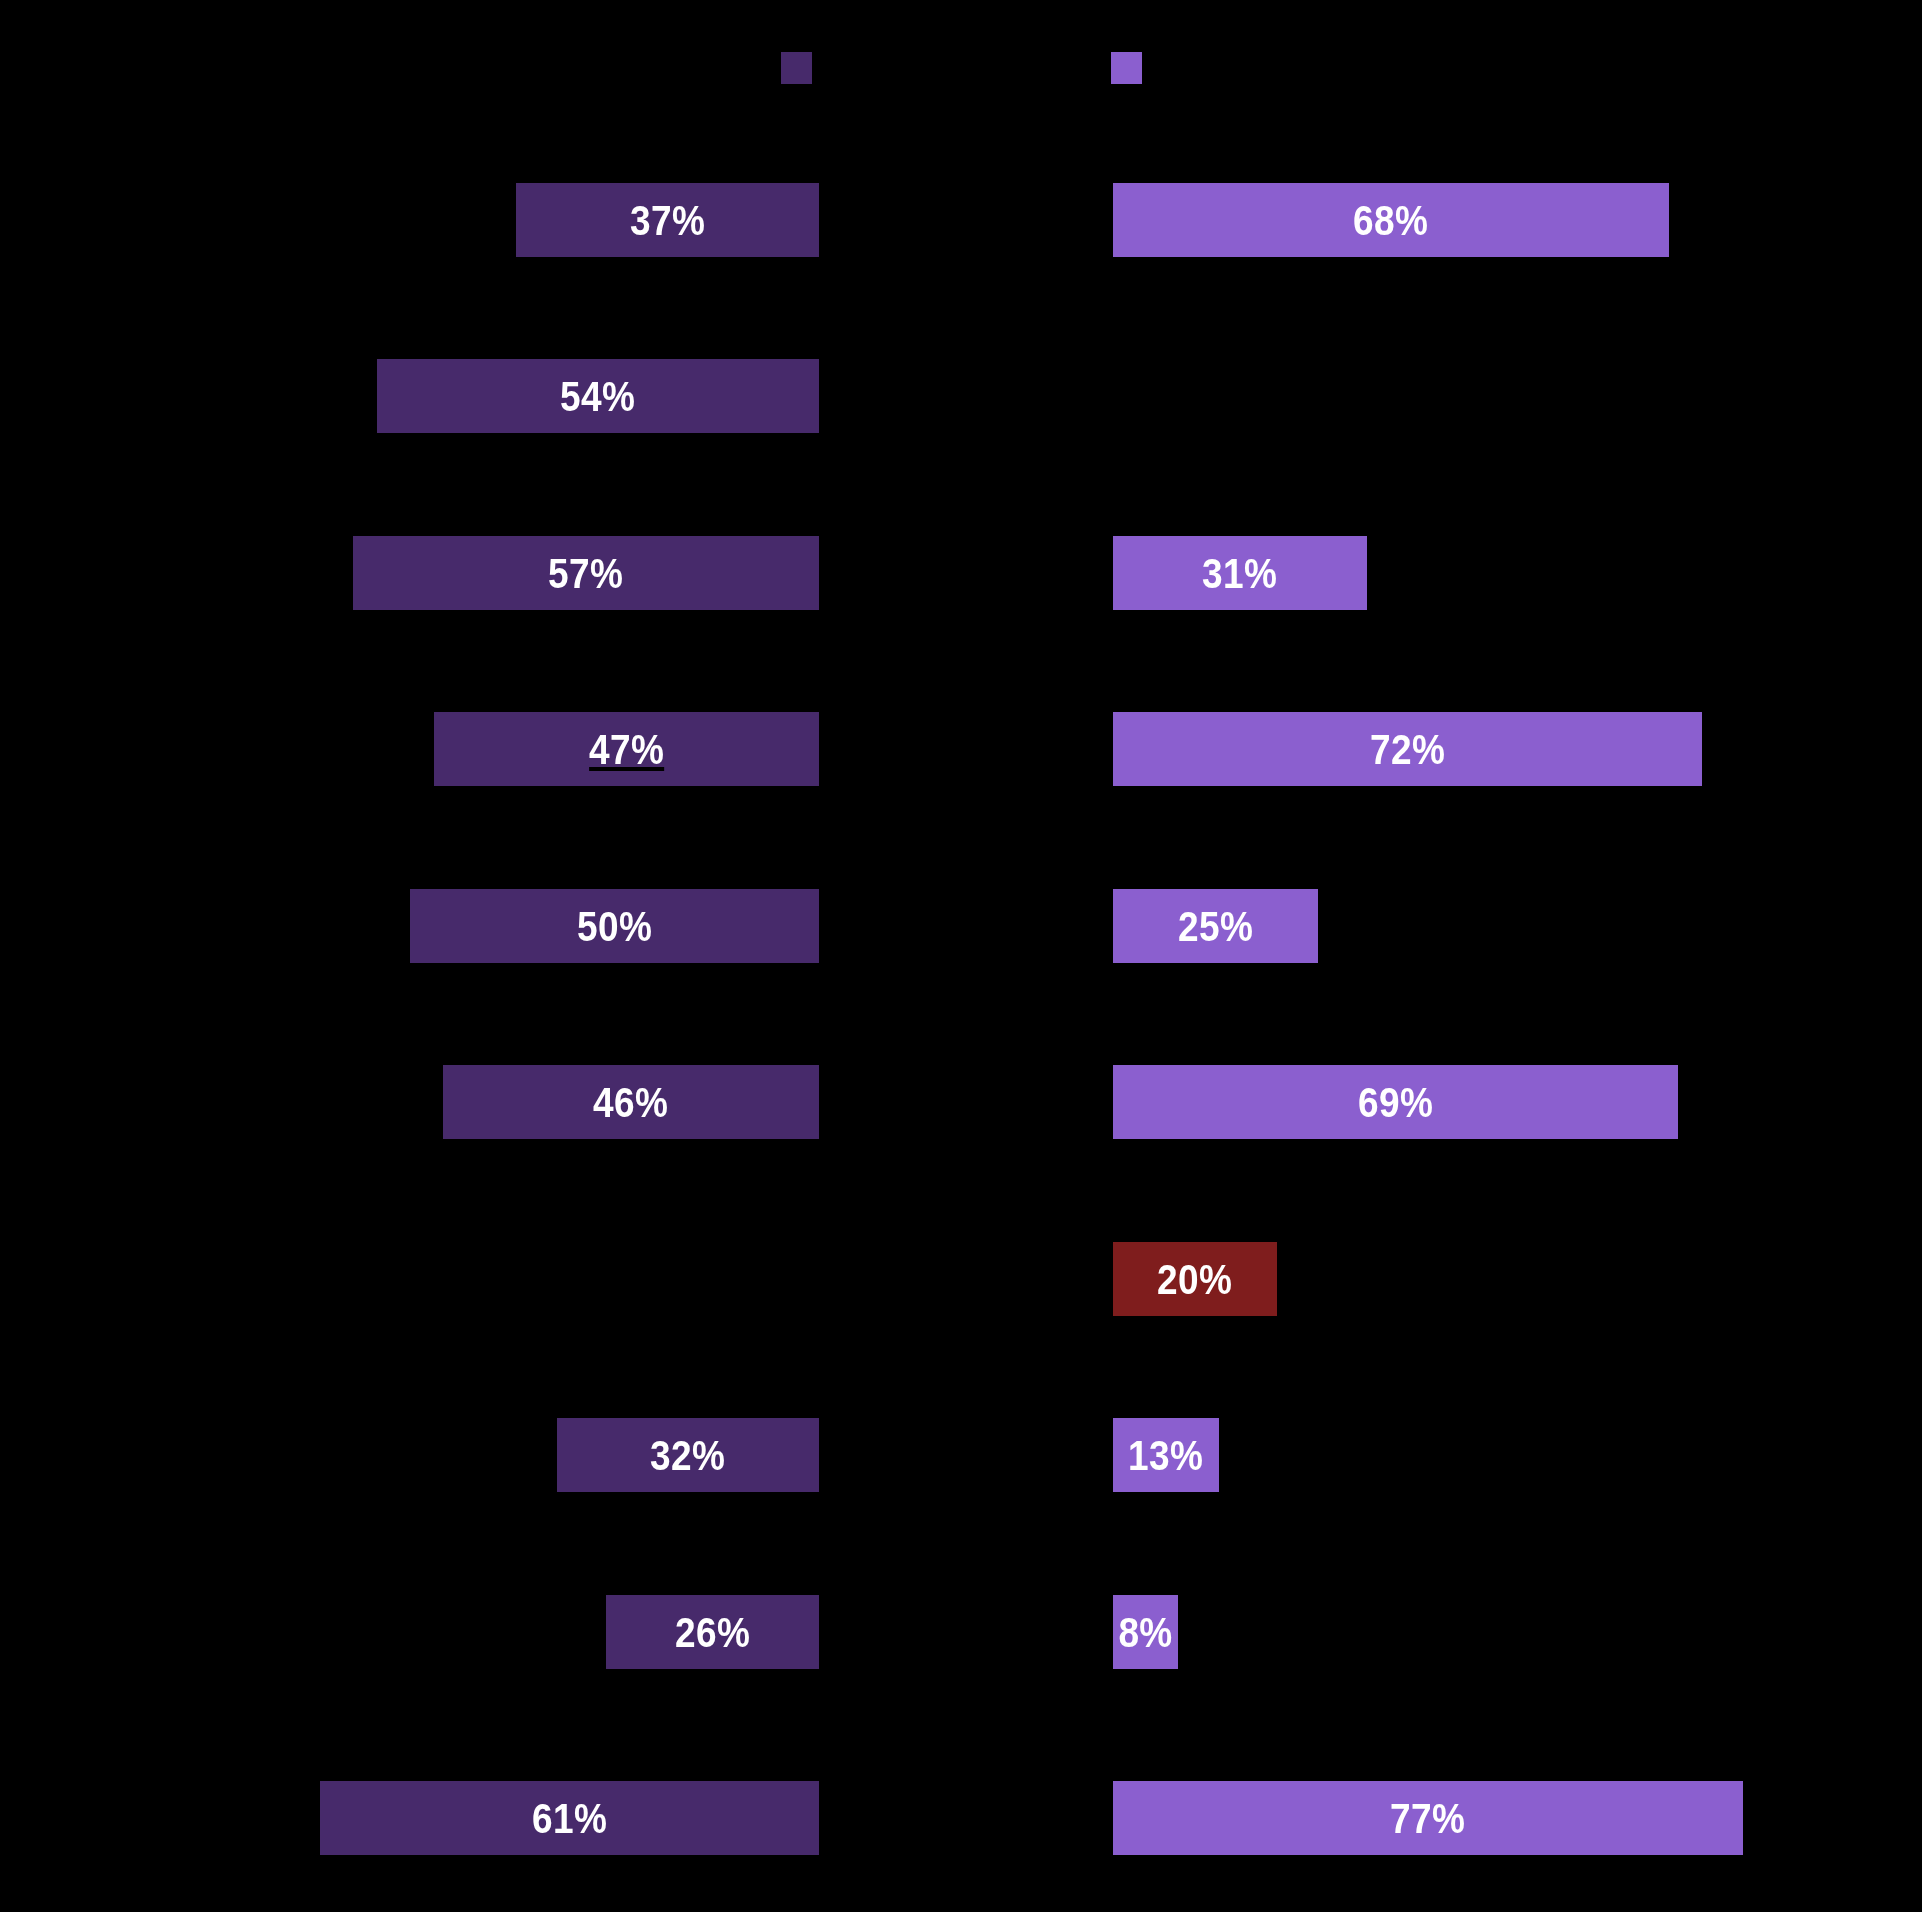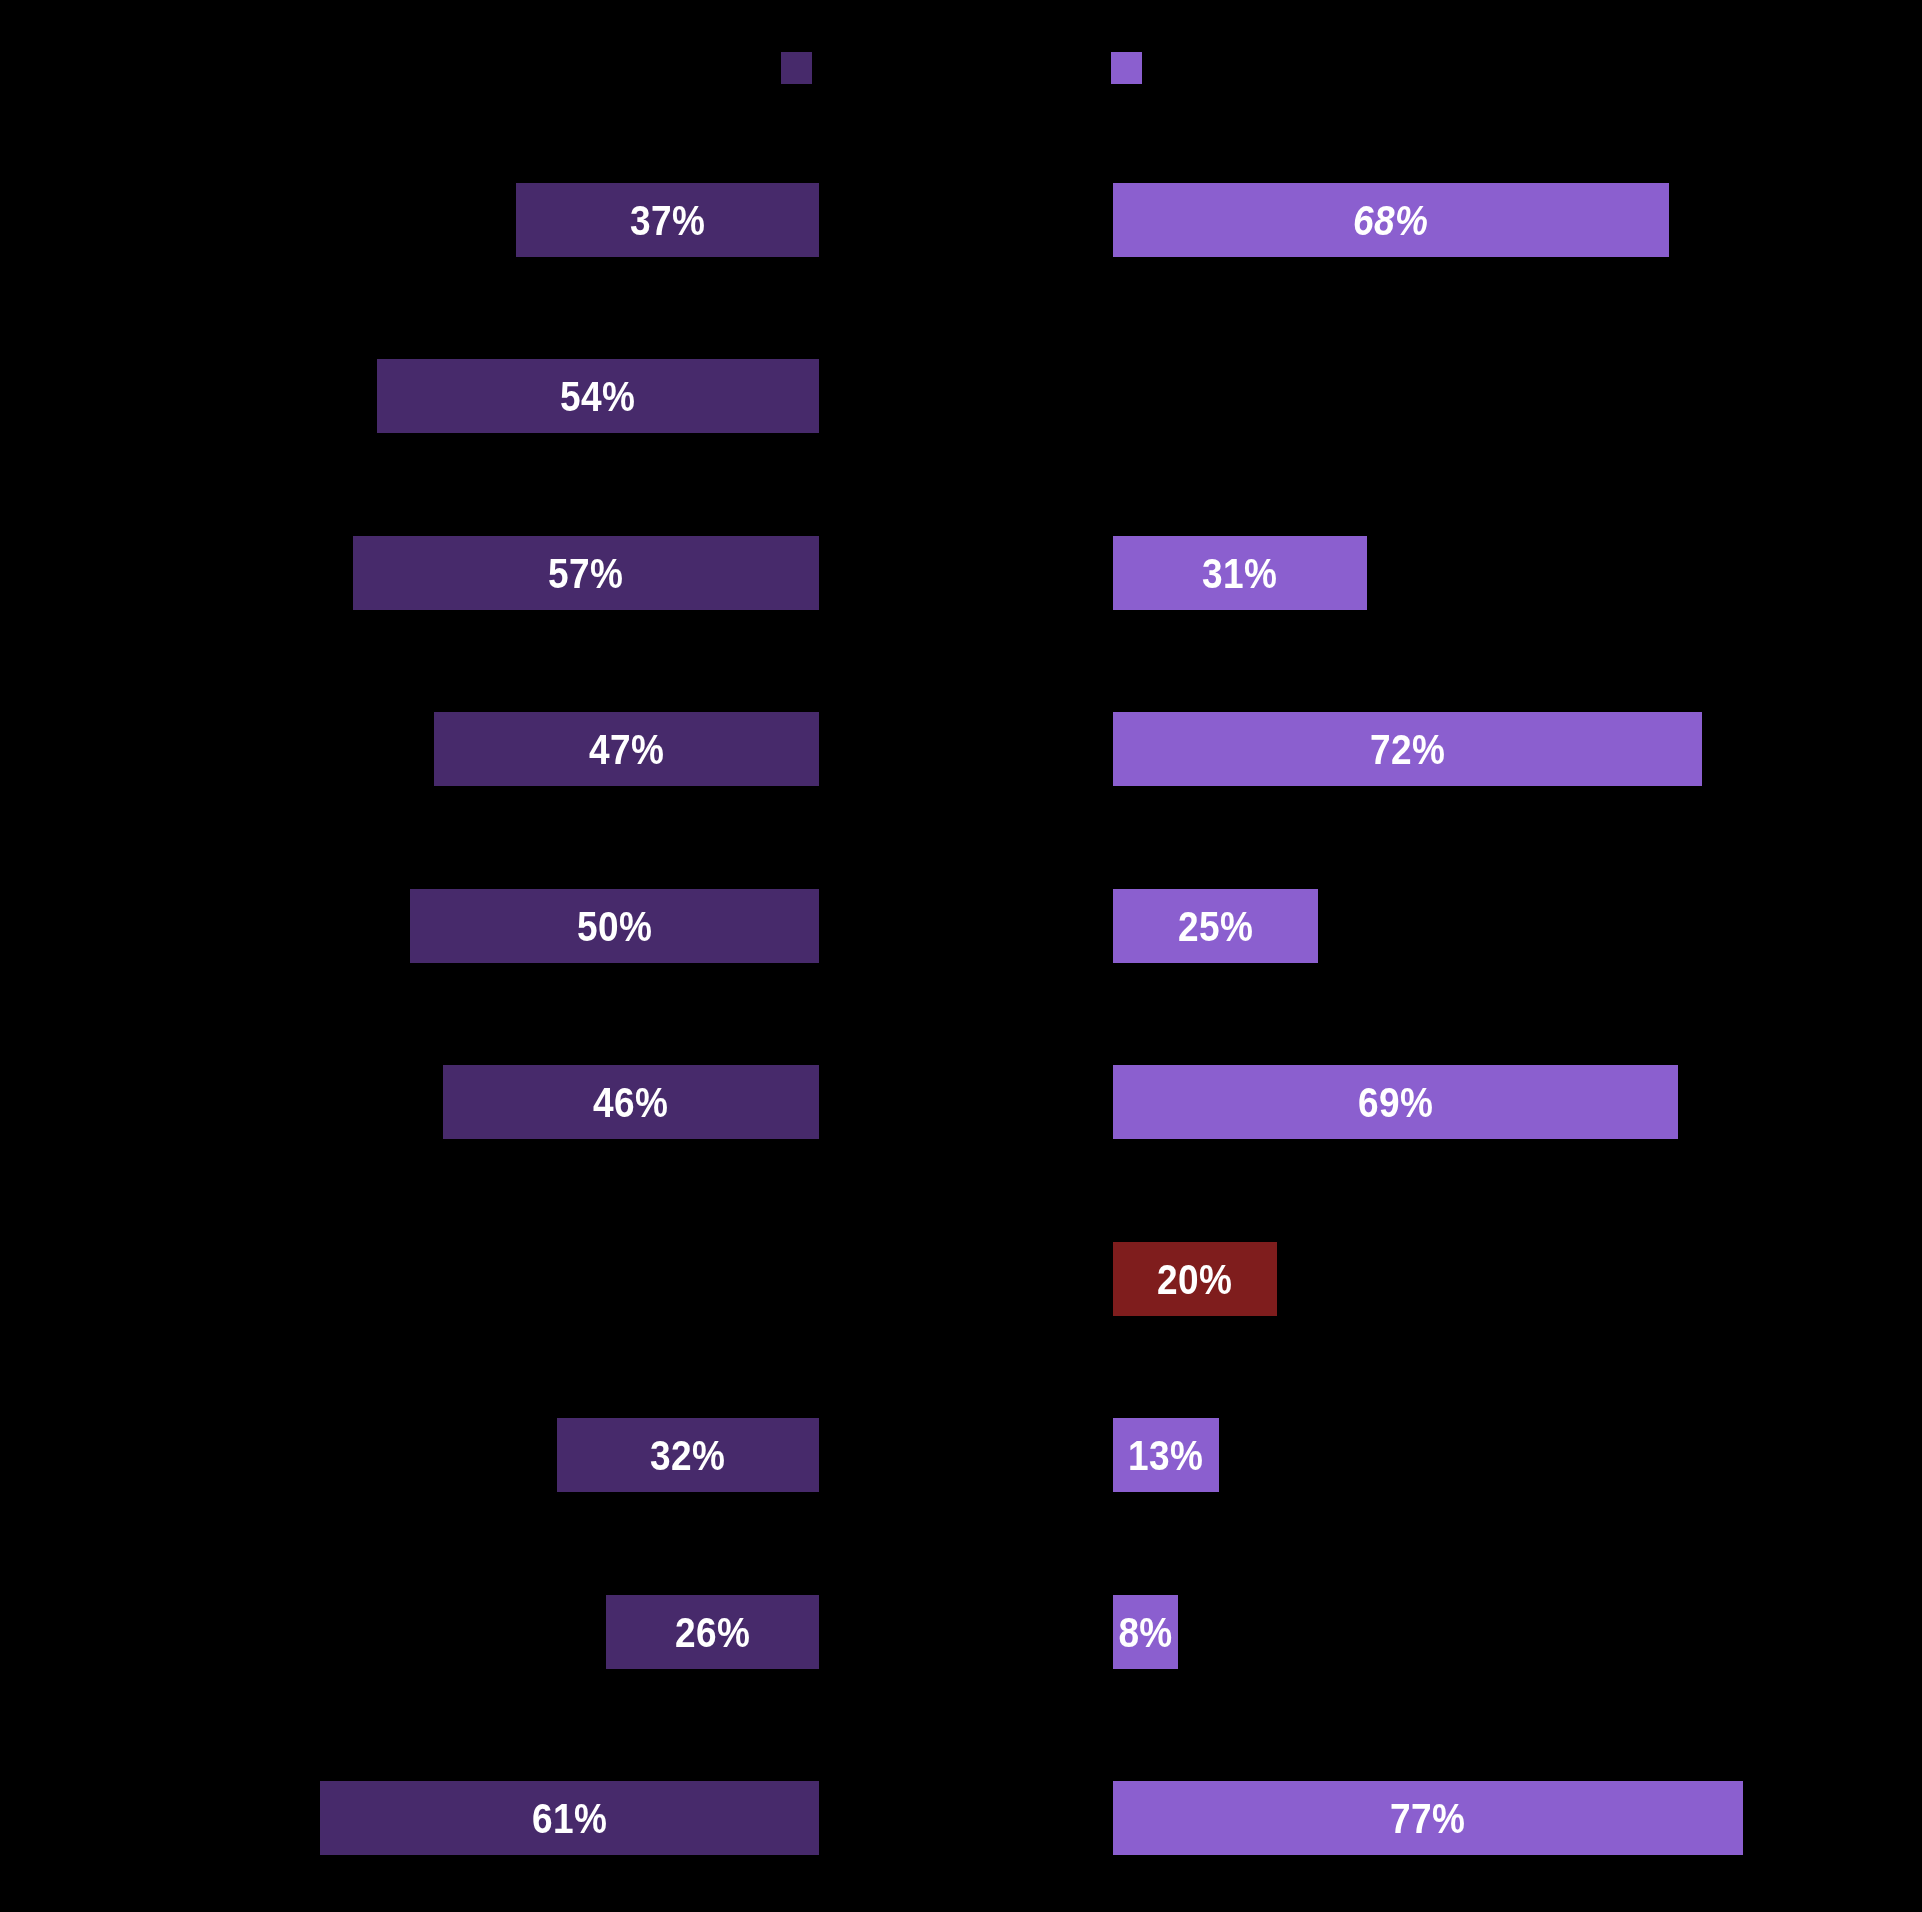--- a/index.html
+++ b/index.html
@@ -115,42 +115,42 @@
       <span class="legend-swatch" style="background: rgb(139, 95, 207);"></span>
       <span class="legend-label"></span>
     </div>
   </div>
 
   <div class="plot" id="plot-area">
       <div class="row" style="top: 183px;">
         <div class="bar bar-left" style="background: rgb(71, 42, 107); width: 303px; left: 516px;">
           <span class="bar-value">37%</span>
         </div>
-        <div class="bar bar-right" style="background: rgb(139, 95, 207); width: 556px; left: 1113px; font-style: italic;">
+        <div class="bar bar-right" style="background: rgb(139, 95, 207); width: 556px; left: 1113px;">
           <span class="bar-value">68%</span>
         </div>
         <div class="cat-label" style="left: 0px; width: 289px;"></div>
       </div>
       <div class="row" style="top: 359px;">
         <div class="bar bar-left" style="background: rgb(71, 42, 107); width: 442px; left: 377px;">
           <span class="bar-value">54%</span>
         </div>
         <div class="cat-label" style="left: 0px; width: 289px;"></div>
       </div>
       <div class="row" style="top: 536px; padding-left: 31px;">
         <div class="bar bar-left" style="background: rgb(71, 42, 107); width: 466px; left: 353px;">
           <span class="bar-value">57%</span>
         </div>
         <div class="bar bar-right" style="background: rgb(139, 95, 207); width: 254px; left: 1113px;">
           <span class="bar-value">31%</span>
         </div>
         <div class="cat-label" style="left: 0px; width: 289px;"></div>
       </div>
       <div class="row" style="top: 712px;">
-        <div class="bar bar-left" style="background: rgb(71, 42, 107); width: 385px; left: 434px;">
+        <div class="bar bar-left" style="background: rgb(71, 42, 107); width: 385px; left: 434px; text-decoration: underline;">
           <span class="bar-value">47%</span>
         </div>
         <div class="bar bar-right" style="background: rgb(139, 95, 207); width: 589px; left: 1113px;">
           <span class="bar-value">72%</span>
         </div>
         <div class="cat-label" style="left: 0px; width: 289px;"></div>
       </div>
       <div class="row" style="top: 889px;">
         <div class="bar bar-left" style="background: rgb(71, 42, 107); width: 409px; left: 410px;">
           <span class="bar-value">50%</span>

